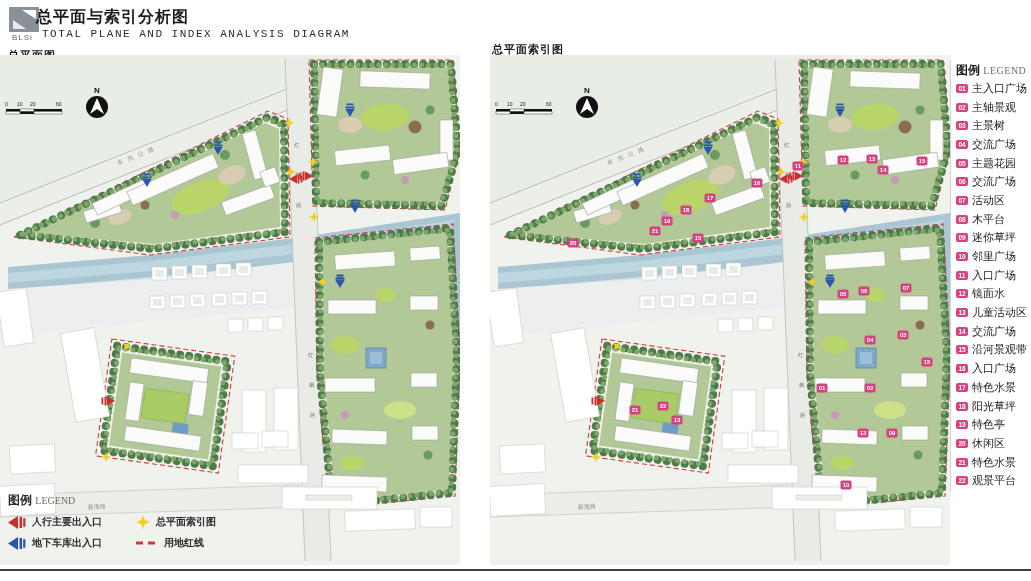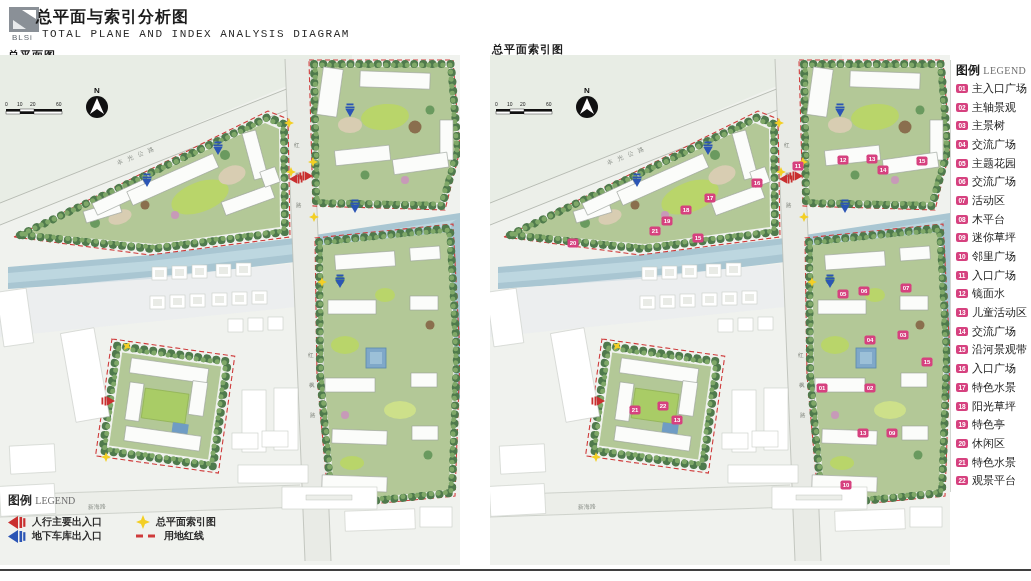--- a/index.html
+++ b/index.html
@@ -29,21 +29,21 @@
        font-family:"Liberation Serif","DejaVu Serif",serif;letter-spacing:0.5px;}
   .index-item{display:flex;align-items:center;height:18.7px;}
   .index-badge{flex:0 0 auto;width:12px;height:9px;border-radius:2px;background:#d6417f;
        color:#fff;font-size:6.5px;font-weight:bold;text-align:center;line-height:9px;margin-right:4px;}
   .index-label{font-size:11px;color:#222;white-space:nowrap;}
   
   .entrance-legend{position:absolute;left:8px;top:492px;width:240px;z-index:5;}
   .entrance-title{font-size:12px;font-weight:bold;color:#2a2a2a;}
   .entrance-title .en{font-weight:normal;font-size:10px;color:#6e6e6e;
        font-family:"Liberation Serif","DejaVu Serif",serif;}
-  .entrance-grid{display:grid;grid-template-columns:128px 110px;margin-top:6px;}
+  .entrance-grid{display:grid;grid-template-columns:128px 110px;row-gap:7px;margin-top:6px;}
   .entrance-item{display:flex;align-items:center;font-size:10px;color:#2b2b2b;font-weight:bold;}
   .entrance-item svg{margin-right:6px;flex:0 0 auto;}
   .bottom-rule{position:absolute;left:0;top:569px;width:1031px;height:2px;background:#3f3f3f;}
 </style>
 </head>
 <body>
 
 <div class="page">
 
   <div class="logo"></div>

